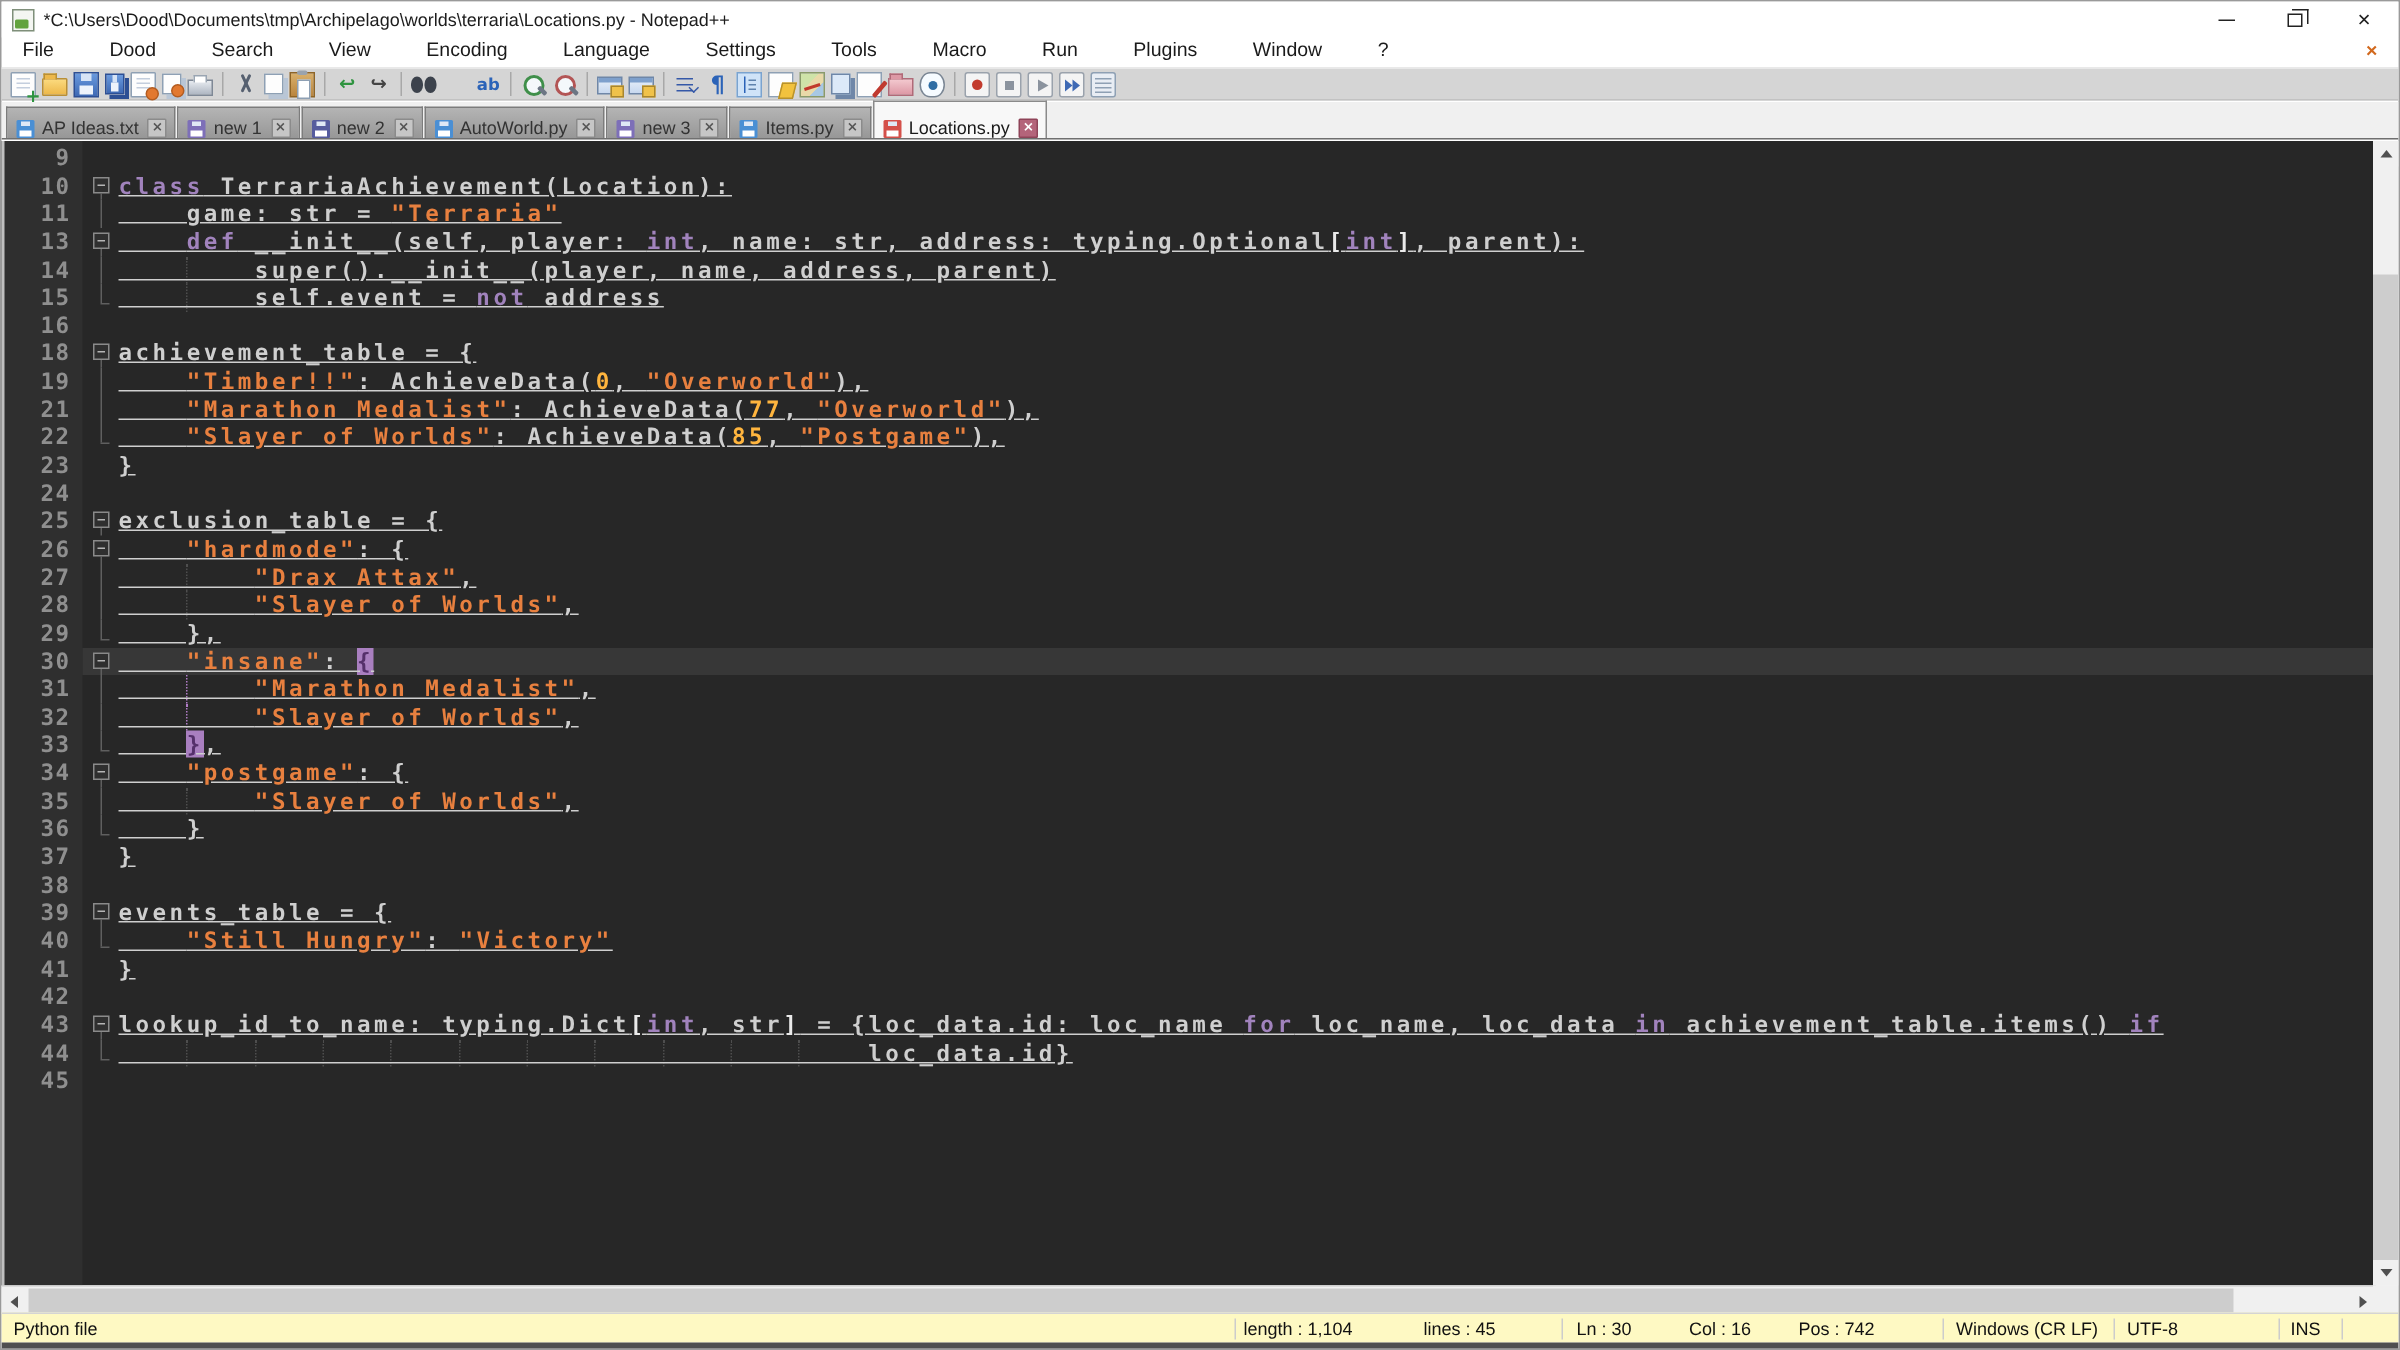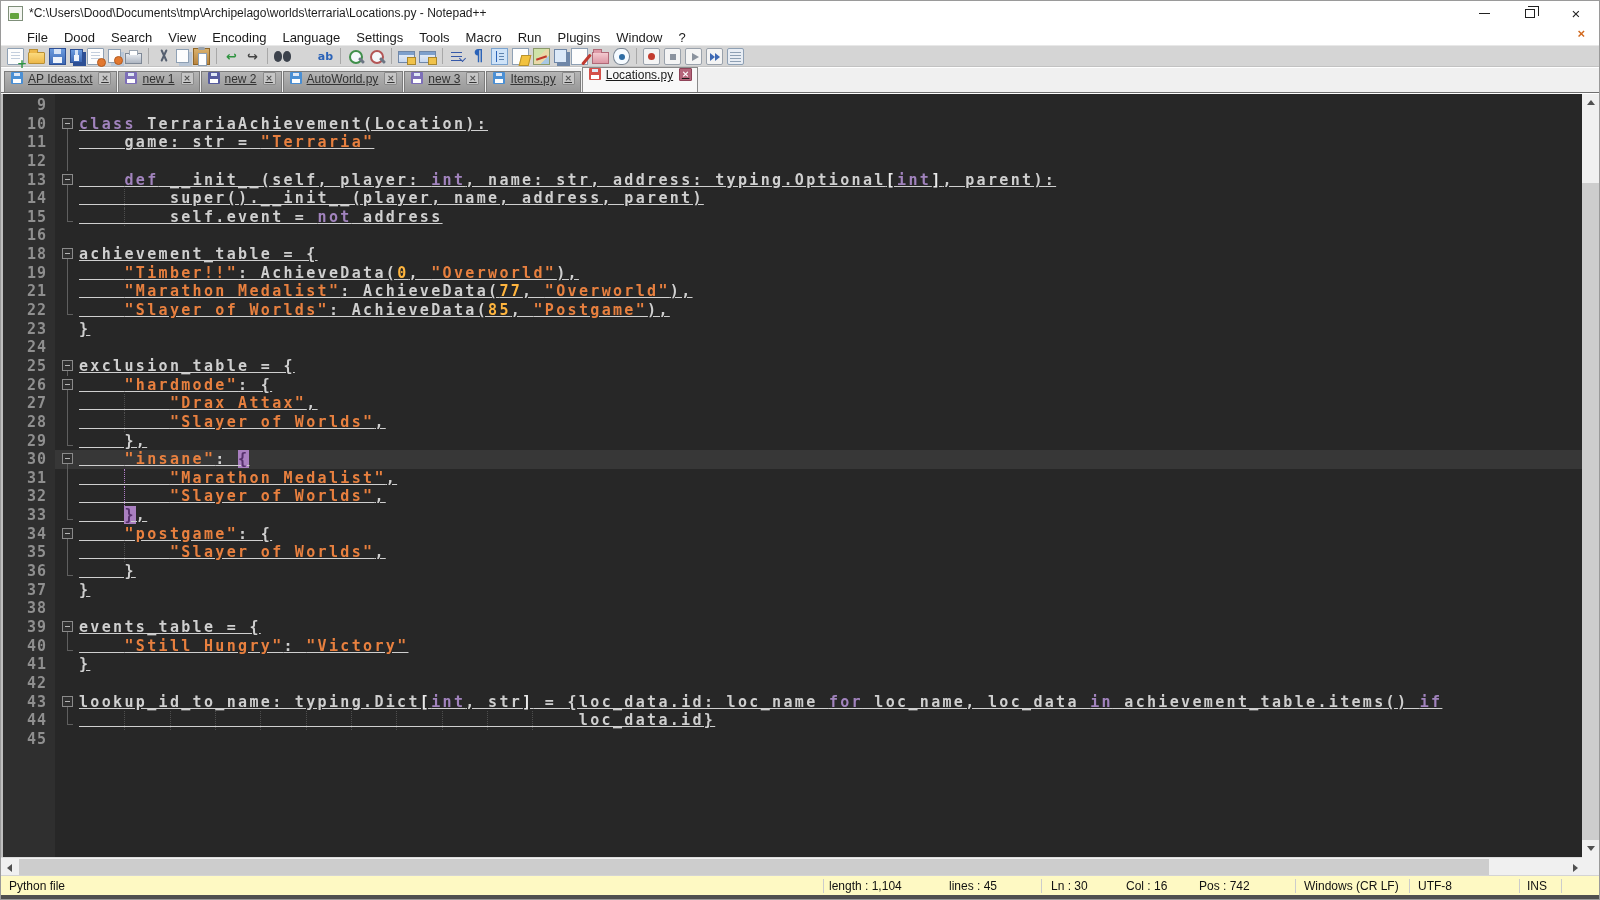--- a/index.html
+++ b/index.html
@@ -13,21 +13,21 @@
   #appicon:after{content:"";position:absolute;left:1px;bottom:1px;width:9px;height:6px;background:#63a33e;border-radius:1px;}
   #title{font-size:12px;color:#1c1c1c;white-space:nowrap;}
   #wctrls{position:absolute;right:0;top:0;height:24px;display:flex;}
   .wbtn{width:46px;height:24px;display:flex;align-items:center;justify-content:center;color:#222;}
   .wbtn .min{width:11px;height:1px;background:#222;}
   .wbtn .max{width:10px;height:9px;border:1px solid #222;position:relative;background:#fff;}
   .wbtn .max:before{content:"";position:absolute;left:2px;top:-4px;width:10px;height:9px;border:1px solid #222;border-left:none;border-bottom:none;}
   .wbtn .cls{font-size:15px;line-height:15px;color:#222;}
 
   
-  #menubar{position:absolute;top:24px;left:16px;right:0;height:20px;background:#ffffff;display:flex;align-items:flex-end;padding-left:2px;}
+  #menubar{position:absolute;top:24px;left:4px;right:0;height:20px;background:#ffffff;display:flex;align-items:flex-start;padding-left:2px;gap:21px;}
   .mitem{font-size:13px;color:#1a1a1a;padding:0 8px;}
   #menuclose{position:absolute;right:14px;top:1px;font-size:13px;font-weight:bold;color:#d2691e;}
 
   
   #toolbar{position:absolute;top:44px;left:0;right:0;height:22px;background:#d5d5d5;border-top:1px solid #e8e8e8;border-bottom:1px solid #c2c2c2;display:flex;align-items:center;padding-left:4px;}
   .sep{width:1px;height:16px;background:#a8a8a8;margin:0 4px;flex:none;}
   .tbi{width:17px;height:17px;position:relative;display:inline-block;margin:0 2px;flex:none;}
   .g{font:bold 13px/17px "DejaVu Sans",sans-serif;text-align:center;}
   .und{color:#2f9440;}.red{color:#444;}.pil{color:#2b63b8;font-size:15px;}
   .pg{background:#fdfdfd;border:1px solid #8ea0b4;border-radius:1px;}
@@ -77,21 +77,21 @@
   .rec:after{content:"";position:absolute;left:4px;top:4px;width:7px;height:7px;border-radius:50%;background:#c23b2e;}
   .stp:after{content:"";position:absolute;left:5px;top:5px;width:6px;height:6px;background:#8b939e;}
   .ply:after{content:"";position:absolute;left:6px;top:4px;border-left:7px solid #8b939e;border-top:4px solid transparent;border-bottom:4px solid transparent;}
   .ffw:before{content:"";position:absolute;left:3px;top:4px;border-left:5px solid #3e69b4;border-top:4px solid transparent;border-bottom:4px solid transparent;}
   .ffw:after{content:"";position:absolute;left:8px;top:4px;border-left:5px solid #3e69b4;border-top:4px solid transparent;border-bottom:4px solid transparent;}
   .tgr{background:#e8edf4;border:1px solid #8ea0b4;}
   .tgr:after{content:"";position:absolute;left:2px;top:3px;right:2px;height:1px;background:#8ea0b4;box-shadow:0 3px 0 #8ea0b4,0 6px 0 #8ea0b4,0 9px 0 #8ea0b4;}
 
   
   #tabbar{position:absolute;top:67px;left:0;right:0;height:25px;background:#f0f0f0;display:flex;align-items:flex-end;padding-left:3px;border-bottom:1px solid #6f6f6f;}
-  .tab{display:flex;align-items:flex-start;height:21px;padding:0 5px 0 6px;margin-right:1px;background:linear-gradient(#b4b4b4,#979797);border:1px solid #7c7c7c;border-bottom:none;font-size:12px;color:#333;white-space:nowrap;text-decoration:underline;}
+  .tab{display:flex;align-items:flex-end;height:21px;padding:0 5px 0 6px;margin-right:1px;background:linear-gradient(#b4b4b4,#979797);border:1px solid #7c7c7c;border-bottom:none;font-size:12px;color:#333;white-space:nowrap;}
   .tab.active{height:25px;background:#f8f8f8;color:#1a1a1a;border-color:#8a8a8a;}
   .tabflp{width:12px;height:12px;border-radius:1px;position:relative;margin-right:5px;flex:none;}
   .tabflp:before{content:"";position:absolute;left:3px;top:1px;right:3px;height:3px;background:#dfe8f5;}
   .tabflp:after{content:"";position:absolute;left:2px;bottom:1px;right:2px;height:4px;background:#ffffff;}
   .tabx{width:13px;height:13px;margin-left:6px;border:1px solid #8b8b8b;background:#c6c6c6;color:#555;font:bold 9px/11px "DejaVu Sans",sans-serif;text-align:center;border-radius:1px;flex:none;}
   .tab.active .tabx{background:#b4647a;border-color:#8f4459;color:#fff;}
 
   
   #editor{position:absolute;top:93px;left:0;width:1583px;height:763px;background:#272727;overflow:hidden;}
   #marginbg{position:absolute;left:0;top:0;bottom:0;width:54px;background:#2f2f2f;}
@@ -267,25 +267,20 @@
           <span class="fb"></span>
           <span class="fvb"></span>
           <span class="codetext"><span class="k">class</span><span> TerrariaAchievement(Location):</span></span>
         </div>
         <div class="line">
           <span class="lnum">11</span>
           <span class="fv"></span>
           <span class="codetext"><span>    game: str = </span><span class="s">"Terraria"</span></span>
         </div>
         <div class="line">
-          <span class="lnum">12</span>
-          <span class="fv"></span>
-          <span class="codetext"></span>
-        </div>
-        <div class="line">
           <span class="lnum">13</span>
           <span class="fb"></span>
           <span class="fvb"></span>
           <span class="codetext"><span>    </span><span class="k">def</span><span> __init__(self, player: </span><span class="k">int</span><span>, name: str, address: typing.Optional</span><span class="w">[</span><span class="k">int</span><span class="w">]</span><span>, parent):</span></span>
         </div>
         <div class="line">
           <span class="lnum">14</span>
           <span class="fv"></span>
           <span class="gd" style="left: 123.32px;"></span>
           <span class="codetext"><span>        super().__init__(player, name, address, parent)</span></span>

